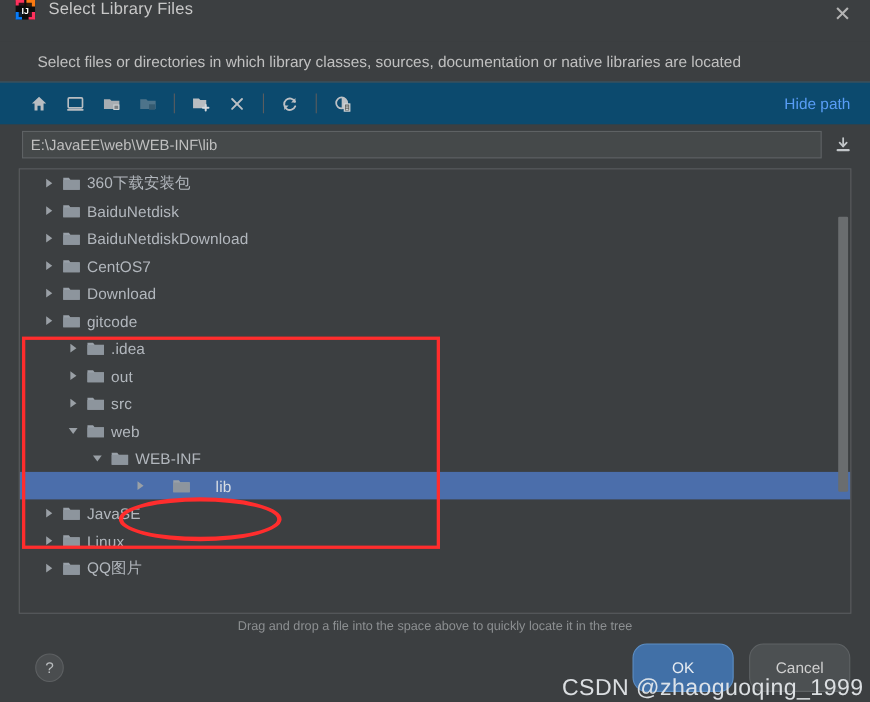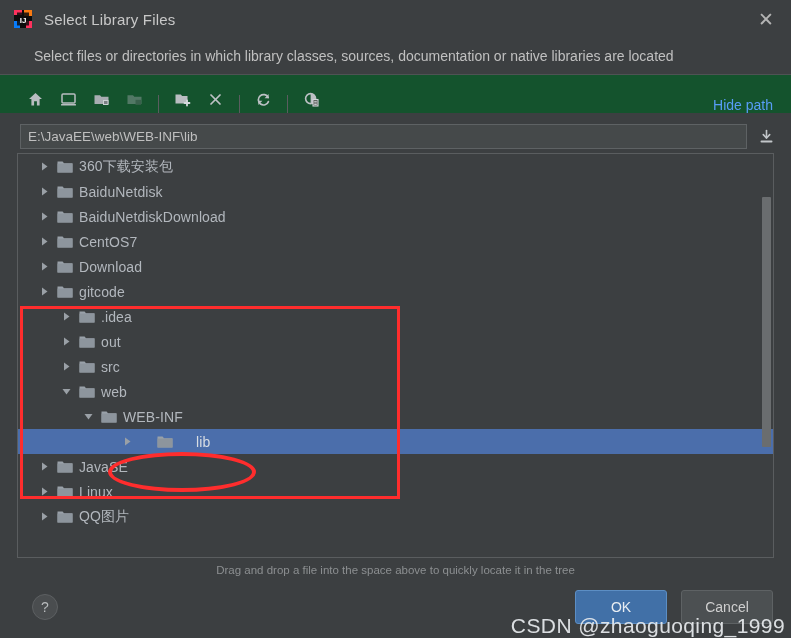--- a/index.html
+++ b/index.html
@@ -18,21 +18,21 @@
     color: #bbbbbb;
     display: flex;
     flex-direction: column;
   }
 
   
   #titlebar {
     height: 38px;
     flex: 0 0 38px;
     display: flex;
-    align-items: center;
+    align-items: flex-start;
     padding: 0 12px 0 14px;
     background: #3c3f41;
   }
   #app-icon {
     width: 18px; height: 18px;
     margin-right: 12px;
     flex: 0 0 18px;
     position: relative;
   }
   #title-text {
@@ -60,23 +60,23 @@
     font-size: 14px;
     color: #c0c0c0;
     white-space: nowrap;
   }
 
   
   #toolbar-wrap {
     flex: 0 0 39px;
     border-top: 1px solid #4f5254;
     display: flex;
-    align-items: flex-end;
+    align-items: center;
     padding: 0 18px 0 20px;
-    background: #14532d;
+    background: #0c4a6e;
   }
   .tb-btn {
     width: 30px; height: 28px;
     display: flex; align-items: center; justify-content: center;
     cursor: pointer;
     border-radius: 3px;
     margin-right: 3px;
   }
   .tb-btn.disabled { cursor: default; opacity: .42; }
   .tb-sep {
@@ -89,21 +89,21 @@
   #hide-path {
     color: #589df6;
     font-size: 14px;
     cursor: pointer;
   }
 
   
   #path-row {
     flex: 0 0 36px;
     display: flex;
-    align-items: flex-end;
+    align-items: center;
     padding: 0 12px 0 20px;
   }
   #path-field {
     flex: 1 1 auto;
     height: 25px;
     background: #45494a;
     border: 1px solid #5e6264;
     color: #bfbfbf;
     font-size: 13.5px;
     padding: 0 7px;
@@ -200,22 +200,22 @@
     border: 1px solid #5d6062;
     color: #b8bbbd;
     display: flex; align-items: center; justify-content: center;
     font-size: 14px;
     cursor: pointer;
     margin-left: 14px;
   }
   #footer-spacer { flex: 1 1 auto; }
   .dlg-btn {
     min-width: 92px;
-    height: 34px;
-    border-radius: 3px;
+    height: 44px;
+    border-radius: 13px;
     font-size: 14px;
     display: flex; align-items: center; justify-content: center;
     cursor: pointer;
     margin-left: 14px;
     border: 1px solid #5e6264;
     color: #cfcfcf;
     background: #4c5052;
   }
   #ok-button {
     background: #4170a7;

